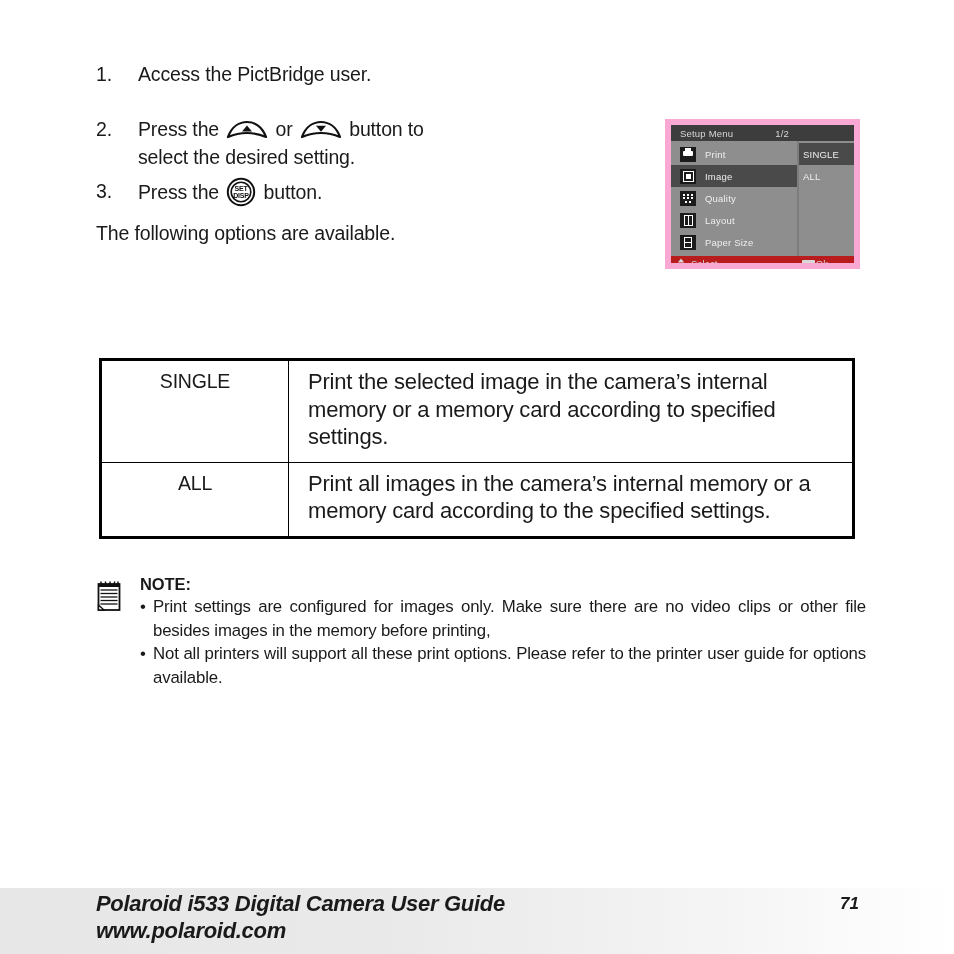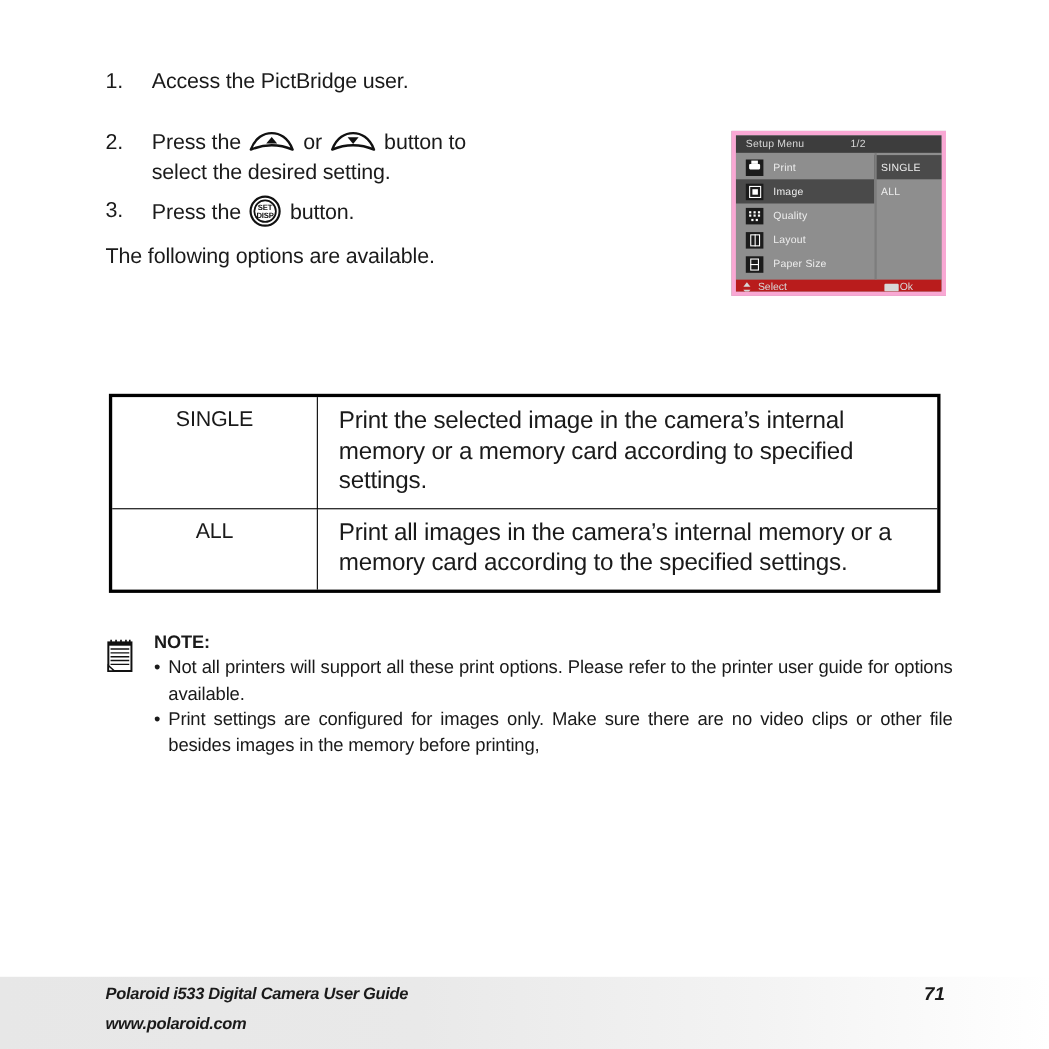--- a/index.html
+++ b/index.html
@@ -78,21 +78,21 @@
     margin: 0 2px;
   }
 
   
   .lcd {
     position: absolute;
     left: 665px;
     top: 119px;
     width: 195px;
     height: 150px;
-    border: 4px solid #f9a8d4;
+    border: 6px solid #f9a8d4;
     box-sizing: border-box;
     background: #8e8e8e;
     font-size: 9.5px;
     overflow: hidden;
   }
   .lcd-header {
     height: 16px;
     background: #3d3d3d;
     color: #d8d8d8;
     display: flex;
@@ -359,21 +359,21 @@
     left: 0;
     top: 888px;
     width: 954px;
     height: 66px;
     background: linear-gradient(to right, #e7e7e7 0%, #e9e9e9 40%, #f3f3f3 72%, #ffffff 100%);
   }
   .footer-text {
     position: absolute;
     left: 96px;
     top: 890px;
-    font-size: 15px;
+    font-size: 22px;
     font-weight: bold;
     font-style: italic;
     line-height: 27px;
     letter-spacing: -0.3px;
   }
   .footer-page {
     position: absolute;
     left: 840px;
     top: 894px;
     font-size: 17px;
@@ -522,22 +522,22 @@
           <line x1="4.5" y1="17" x2="21.5" y2="17"></line>
           <line x1="4.5" y1="20.5" x2="21.5" y2="20.5"></line>
           <line x1="4.5" y1="24" x2="21.5" y2="24"></line>
         </g>
         <polygon points="2.5,25 8,30 2.5,30" fill="#ffffff" stroke="#111111" stroke-width="1.4"></polygon>
       </svg>
     </span>
     <div class="note-content">
       <div class="note-title">NOTE:</div>
       <ul class="note-list">
+        <li class="note-item">Print settings are configured for images only. Make sure there are no video clips or other file besides images in the memory before printing,</li>
         <li class="note-item">Not all printers will support all these print options. Please refer to the printer user guide for options available.</li>
-        <li class="note-item">Print settings are configured for images only. Make sure there are no video clips or other file besides images in the memory before printing,</li>
       </ul>
     </div>
   </div>
 
   <div class="footer-band"></div>
   <div class="footer-text">
     <div>Polaroid i533 Digital Camera User Guide</div>
     <div>www.polaroid.com</div>
   </div>
   <div class="footer-page">71</div>

